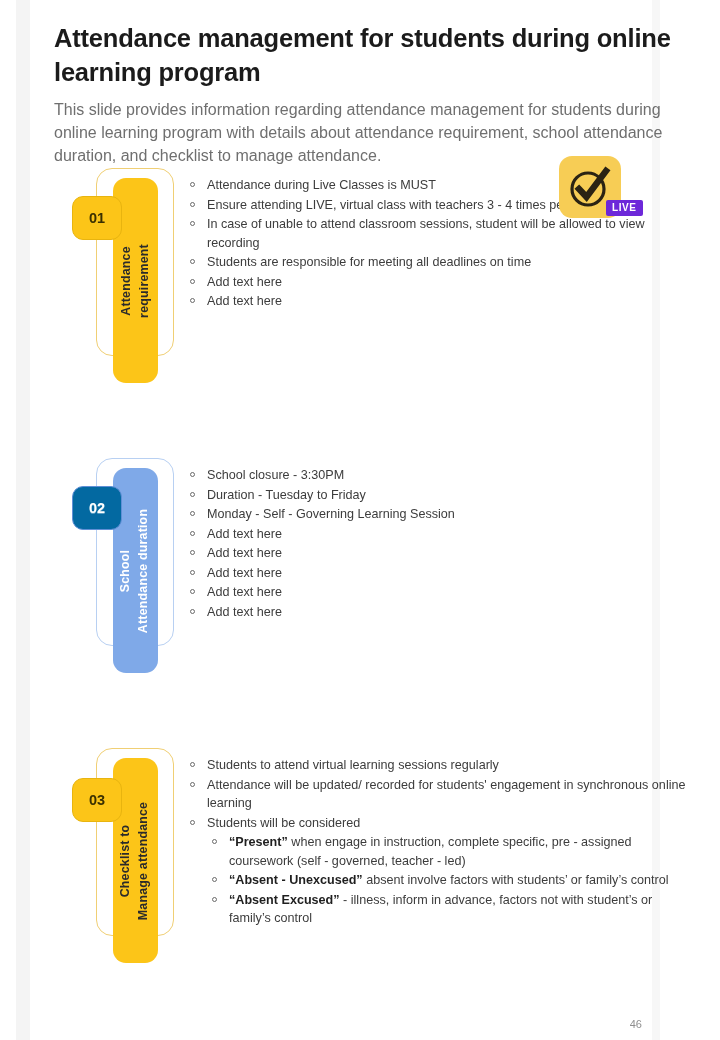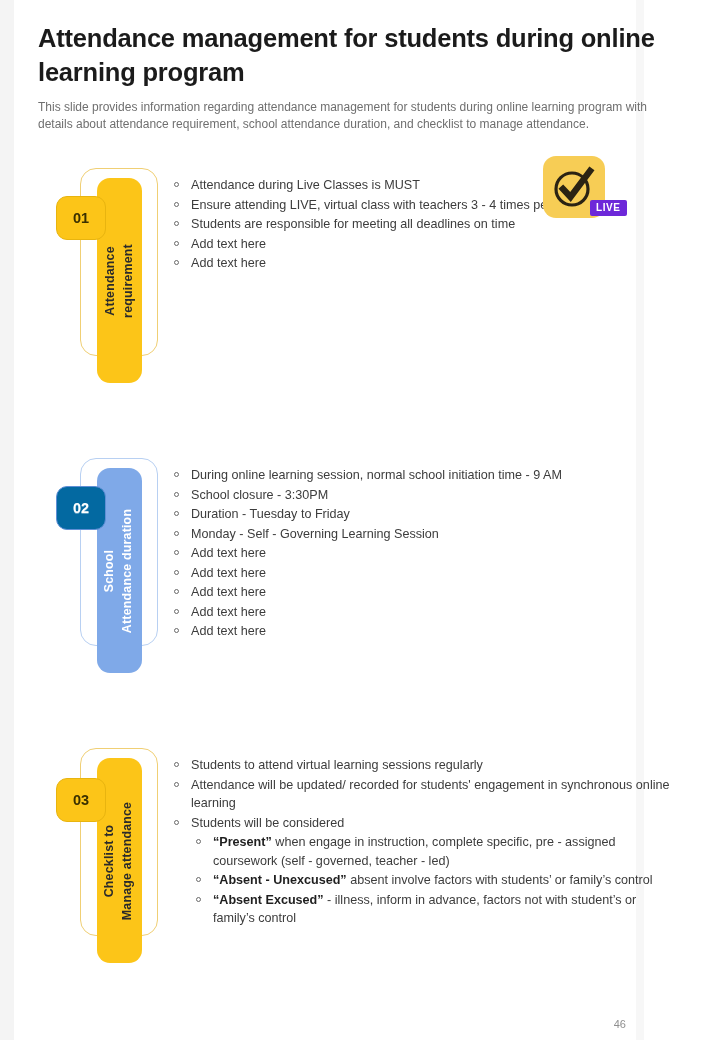--- a/index.html
+++ b/index.html
@@ -9,21 +9,21 @@
   }
   body {
     width: 720px;
     height: 1040px;
     position: relative;
     font-family: "Liberation Sans", sans-serif;
     overflow: hidden;
   }
   .slide {
     position: absolute;
-    left: 0; top: 0;
+    left: 16px; top: 0;
     width: 644px;
     height: 1040px;
     background: #ffffff;
     box-sizing: border-box;
   }
   .edge-left {
     position: absolute;
     left: 0; top: 0;
     width: 14px; height: 1040px;
     background: #f4f4f4;
@@ -44,21 +44,21 @@
   .title {
     font-size: 25.5px;
     font-weight: bold;
     color: #1b1b1b;
     line-height: 1.32;
     letter-spacing: -0.2px;
     margin: 0;
   }
   .subtitle {
     margin: 10px 0 0 0;
-    font-size: 12px;
+    font-size: 16px;
     color: #6f6f6f;
     line-height: 1.42;
     max-width: 620px;
   }
 
   
   .section {
     position: absolute;
     left: 0;
     width: 720px;
@@ -267,20 +267,21 @@
           <span>requirement</span>
         </div>
       </div>
     </div>
     <div class="num-badge">01</div>
 
     <div class="content">
       <ul class="bullets">
         <li>Attendance during Live Classes is MUST</li>
         <li>Ensure attending LIVE,  virtual class with teachers 3 - 4 times per week</li>
+        <li>In case of unable to attend classroom sessions, student will be allowed to view recording</li>
         <li>Students are responsible for meeting all deadlines on time</li>
         <li>Add text here</li>
         <li>Add text here</li>
       </ul>
     </div>
 
     <div class="icon-wrap">
       <div class="icon-tile">
         <svg width="62" height="62" viewBox="0 0 62 62">
           <circle cx="29" cy="33" r="16" fill="none" stroke="#2b2313" stroke-width="3.2"></circle>
@@ -298,21 +299,20 @@
         <div class="band-label">
           <span>School</span>
           <span>Attendance duration</span>
         </div>
       </div>
     </div>
     <div class="num-badge">02</div>
 
     <div class="content">
       <ul class="bullets">
-        <li>During online learning session, normal school initiation time - 9 AM</li>
         <li>School closure - 3:30PM</li>
         <li>Duration - Tuesday to Friday</li>
         <li>Monday - Self - Governing Learning Session</li>
         <li>Add text here</li>
         <li>Add text here</li>
         <li>Add text here</li>
         <li>Add text here</li>
         <li>Add text here</li>
       </ul>
     </div>

